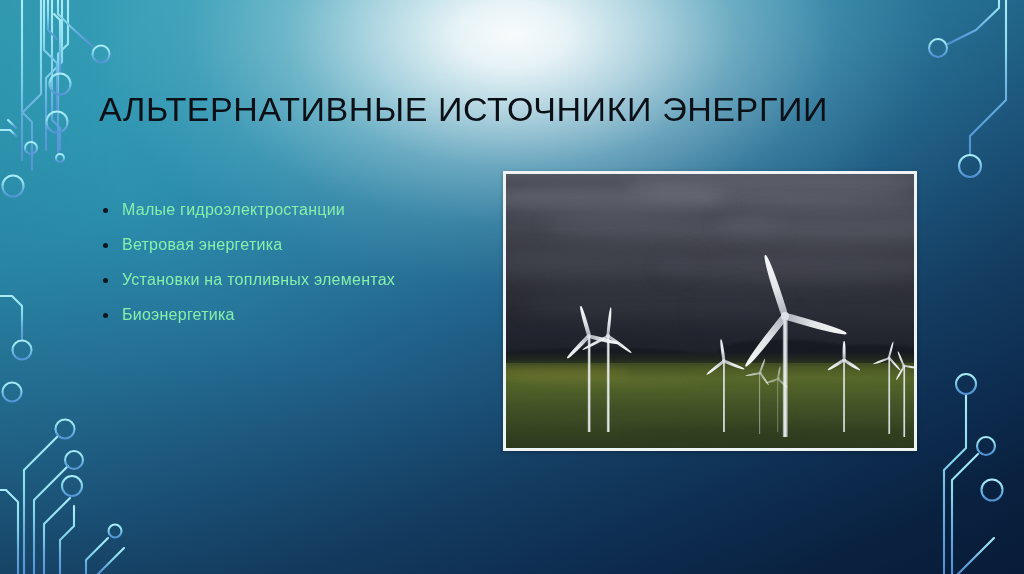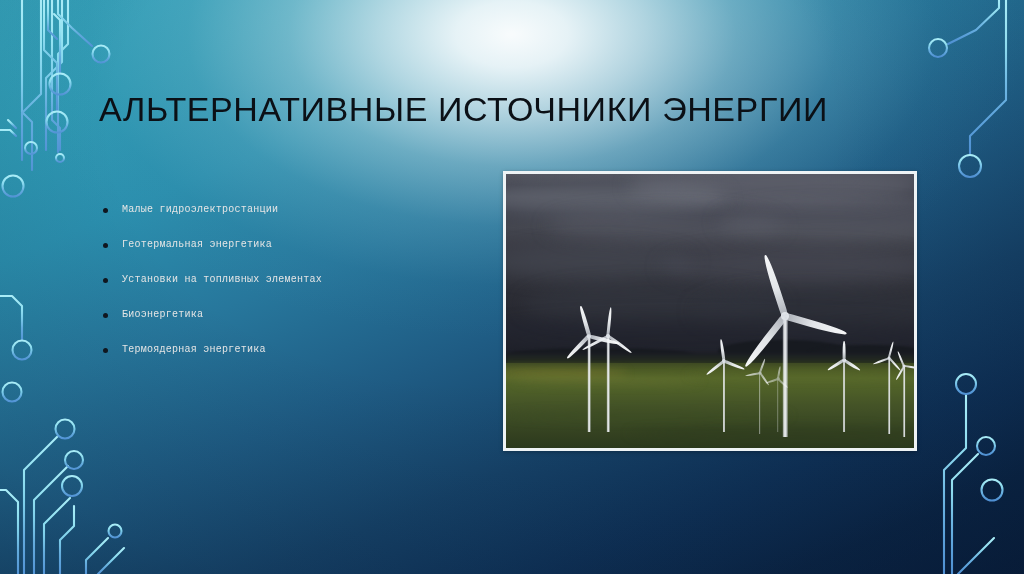--- a/index.html
+++ b/index.html
@@ -84,25 +84,24 @@
     width: 370px;
     margin: 0;
     padding: 0;
     list-style: none;
   }
   .bullets li {
     position: relative;
     padding-left: 22px;
     height: 35px;
     line-height: 35px;
-    font-size: 10px;
-    color: #e5e5e5;
+    font-size: 16px;
+    color: #86efac;
     letter-spacing: 0.25px;
     white-space: nowrap;
-    font-family: Liberation Mono, monospace;
   }
   .bullets li::before {
     content: "";
     position: absolute;
     left: 3px;
     top: 15.5px;
     width: 5px;
     height: 5px;
     border-radius: 50%;
     background: #10161f;
@@ -333,24 +332,23 @@
       <circle cx="98" cy="490" r="10.5"></circle>
 
       <path d="M112 574 V520"></path>
     </g>
   </svg>
 
   <div class="title">АЛЬТЕРНАТИВНЫЕ ИСТОЧНИКИ ЭНЕРГИИ</div>
 
   <ul class="bullets">
     <li>Малые гидроэлектростанции</li>
-    <li>Геотермальная энергетика</li>
+    <li>Ветровая энергетика</li>
     <li>Установки на топливных элементах</li>
     <li>Биоэнергетика</li>
-    <li>Термоядерная энергетика</li>
   </ul>
 
   <div class="photo-frame">
     <div class="photo" title="Ветропарк с ветрогенераторами на зелёном поле под грозовым небом">
 
       <div class="sky"></div>
 
       <div class="cloud" style="left:-6%; top:2%; width:60%; height:14%; background:rgba(120,124,136,0.40);"></div>
       <div class="cloud" style="left:30%; top:-2%; width:72%; height:13%; background:rgba(134,138,150,0.34);"></div>
       <div class="cloud" style="left:10%; top:13%; width:58%; height:12%; background:rgba(92,96,108,0.42);"></div>

